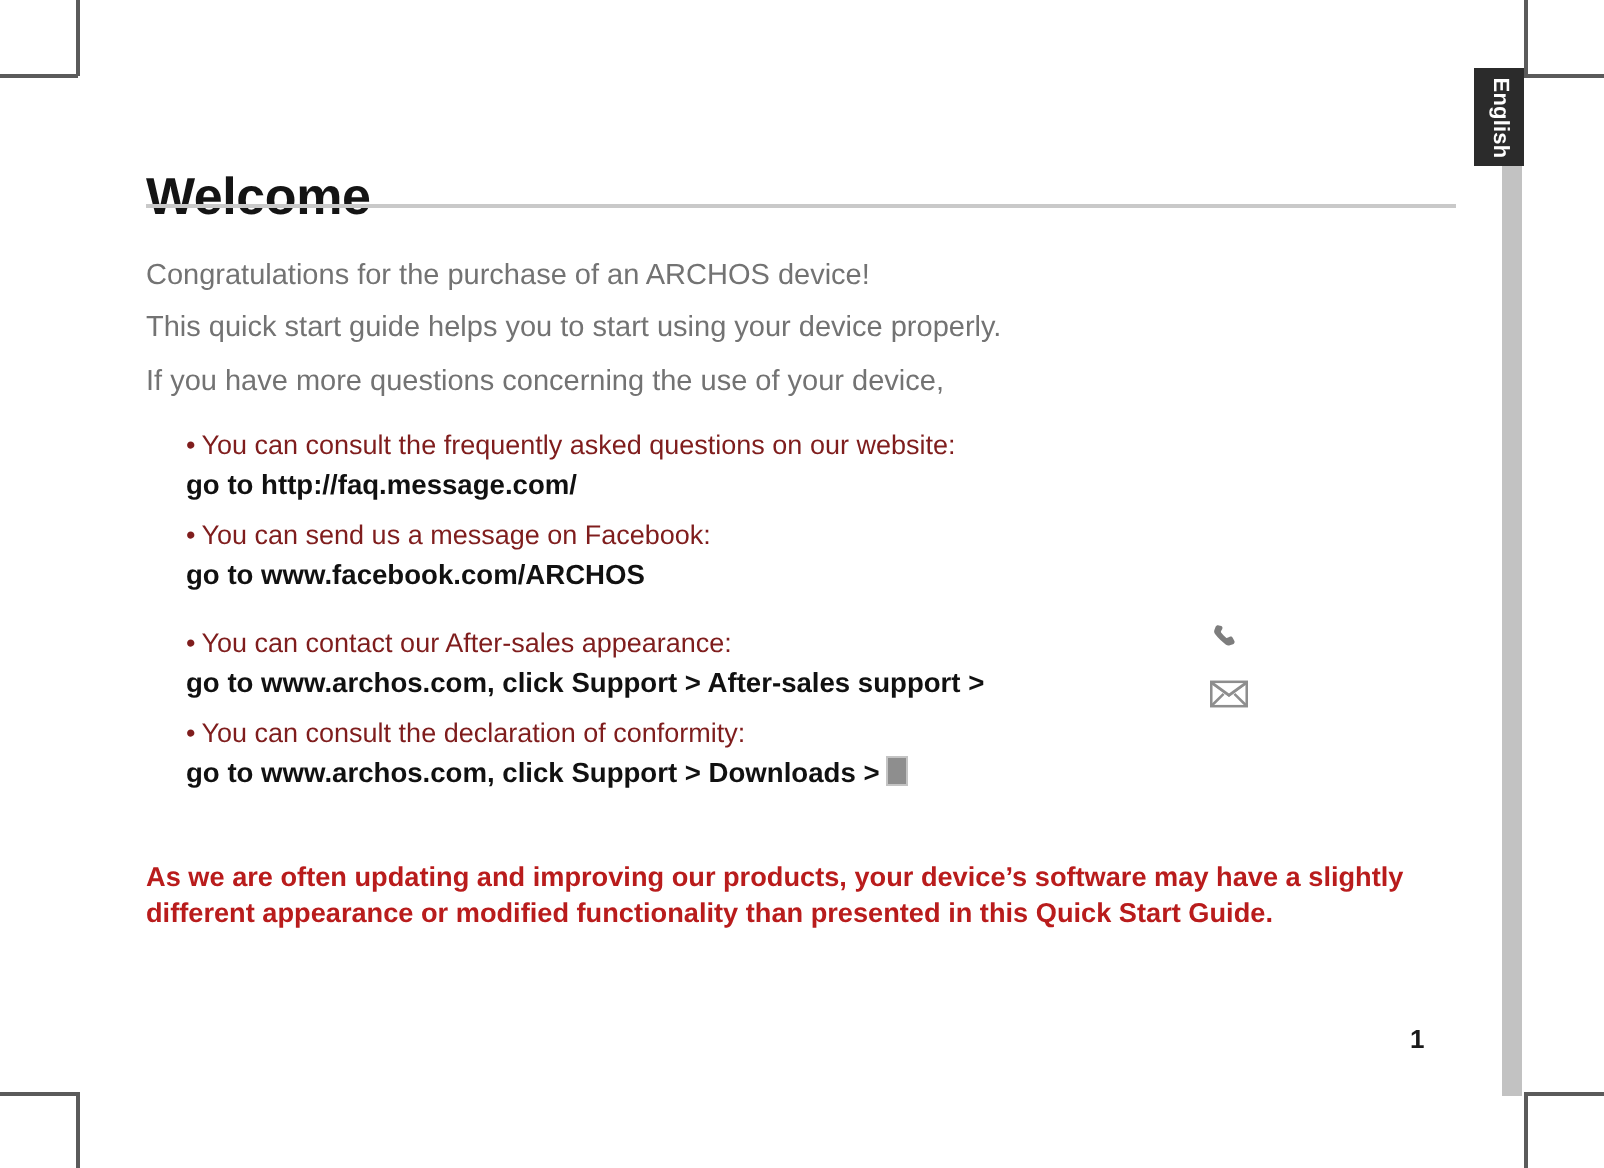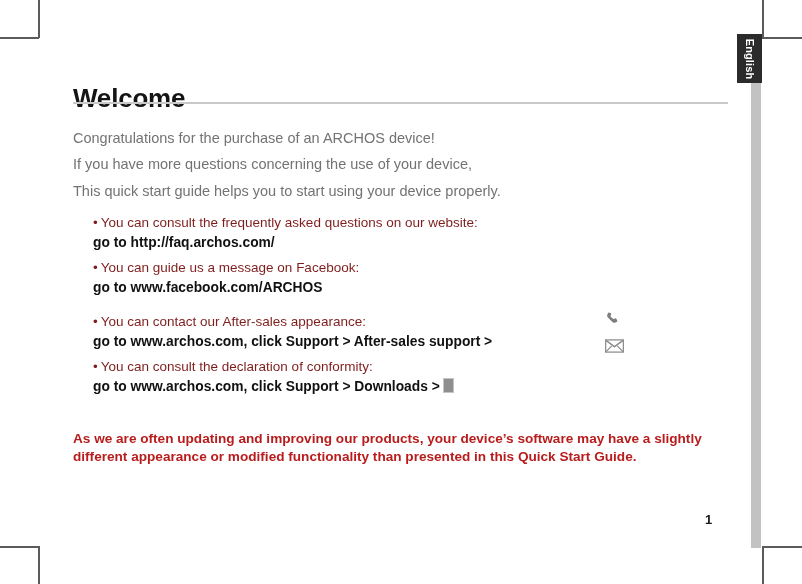--- a/index.html
+++ b/index.html
@@ -197,38 +197,38 @@
   <span class="lang-tab-label">English</span>
 </div>
 
 <div class="page">
 
   <h1 class="page-title">Welcome</h1>
   <div class="title-rule"></div>
 
   <div class="intro">
     <p>Congratulations for the purchase of an ARCHOS device!</p>
+    <p>This quick start guide helps you to start using your device properly.</p>
     <p>If you have more questions concerning the use of your device,</p>
-    <p>This quick start guide helps you to start using your device properly.</p>
   </div>
 
   <div class="bullets">
 
     <div class="bullet-group">
       <div class="bullet-line">
         <span class="bullet-dot">•</span><span>You can consult the frequently asked questions on our website:</span>
       </div>
       <div class="bullet-bold">
-        <span>go to http://faq.archos.com/</span>
-      </div>
-    </div>
-
-    <div class="bullet-group">
-      <div class="bullet-line">
-        <span class="bullet-dot">•</span><span>You can guide us a message on Facebook:</span>
+        <span>go to http://faq.message.com/</span>
+      </div>
+    </div>
+
+    <div class="bullet-group">
+      <div class="bullet-line">
+        <span class="bullet-dot">•</span><span>You can send us a message on Facebook:</span>
       </div>
       <div class="bullet-bold">
         <span>go to www.facebook.com/ARCHOS</span>
       </div>
     </div>
 
     <div style="height:10px"></div>
 
     <div class="bullet-group">
       <div class="bullet-line">

